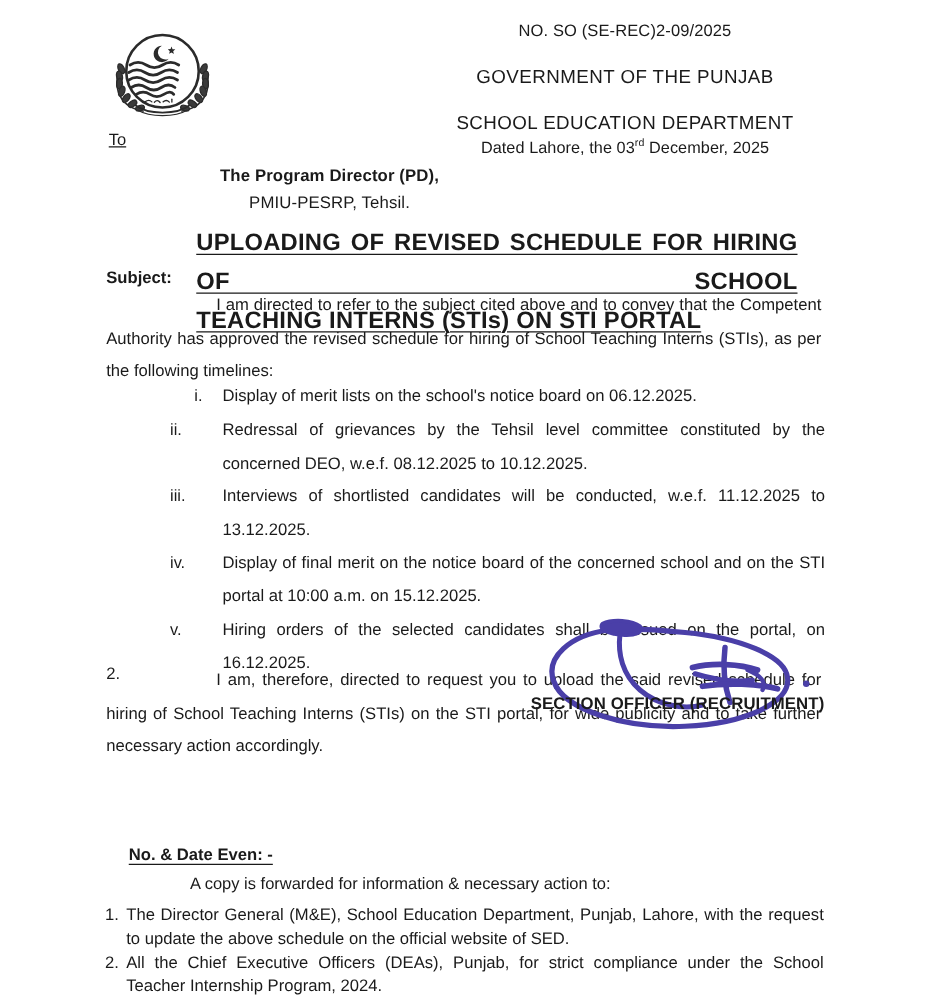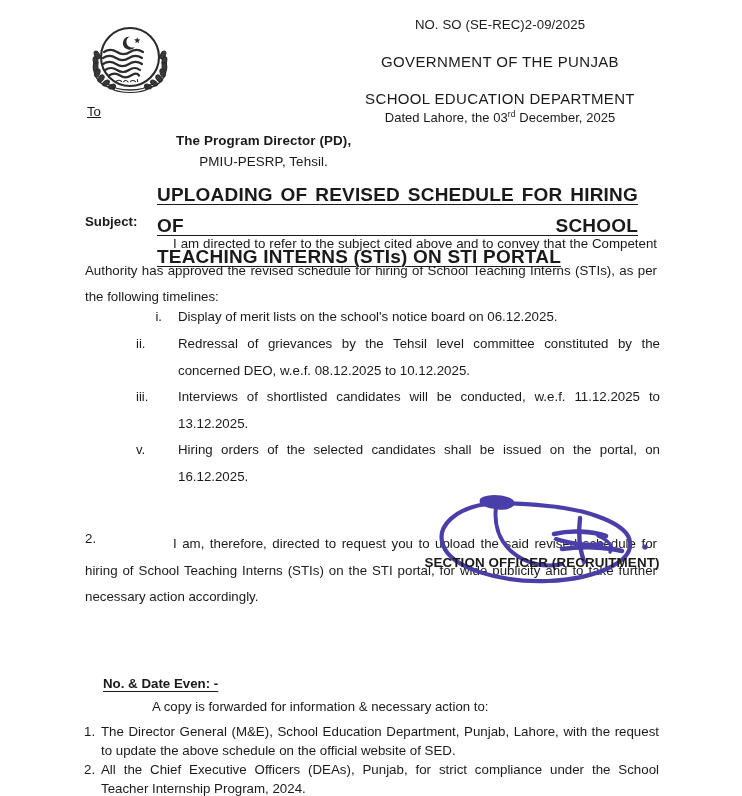--- a/index.html
+++ b/index.html
@@ -358,20 +358,24 @@
       </div>
       <div class="ri two-line">
         <span class="marker">ii.</span>
         <span>Redressal of grievances by the Tehsil level committee constituted by the concerned DEO, w.e.f. 08.12.2025 to 10.12.2025.</span>
       </div>
       <div class="ri two-line">
         <span class="marker">iii.</span>
         <span>Interviews of shortlisted candidates will be conducted, w.e.f. 11.12.2025 to 13.12.2025.</span>
       </div>
       <div class="ri two-line">
+        <span class="marker">iv.</span>
+        <span>Display of final merit on the notice board of the concerned school and on the STI portal at 10:00 a.m. on 15.12.2025.</span>
+      </div>
+      <div class="ri two-line">
         <span class="marker">v.</span>
         <span>Hiring orders of the selected candidates shall be issued on the portal, on 16.12.2025.</span>
       </div>
     </div>
 
     <div class="para2-wrap">
       <span class="para2-num">2.</span>
       <div class="para2">I am, therefore, directed to request you to upload the said revised schedule for hiring of School Teaching Interns (STIs) on the STI portal, for wide publicity and to take further necessary action accordingly.</div>
     </div>
   </div>

